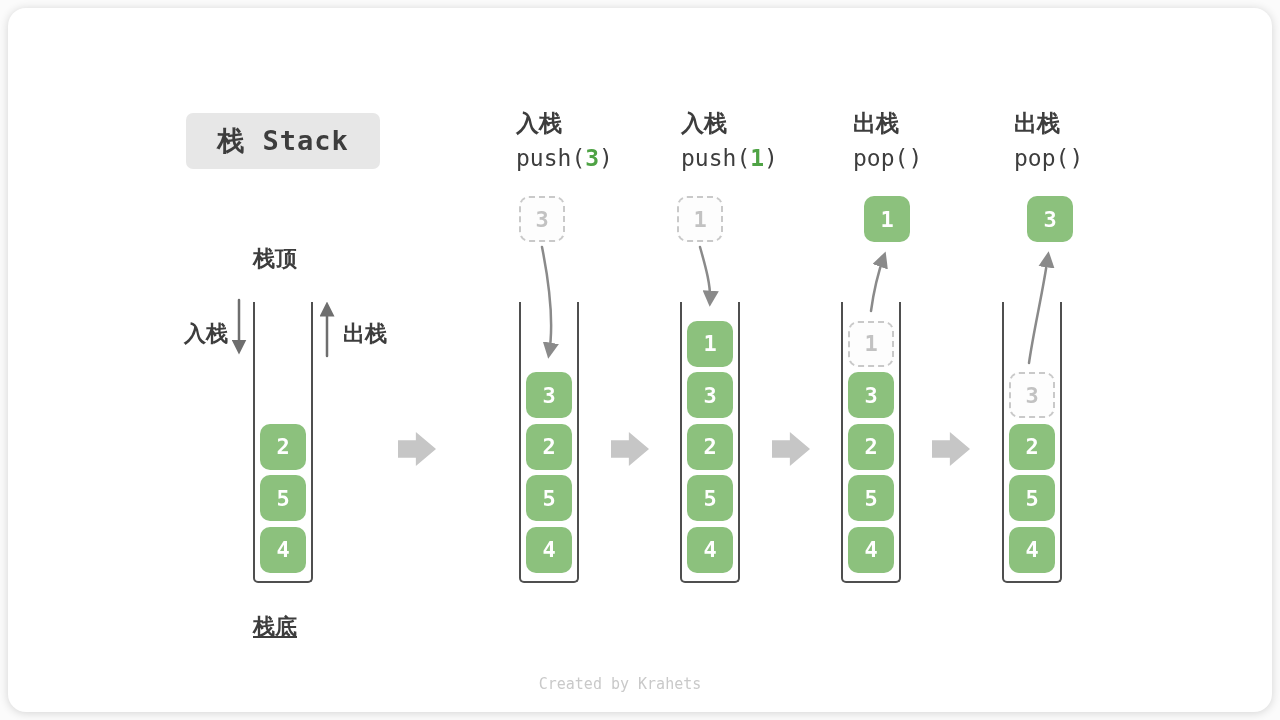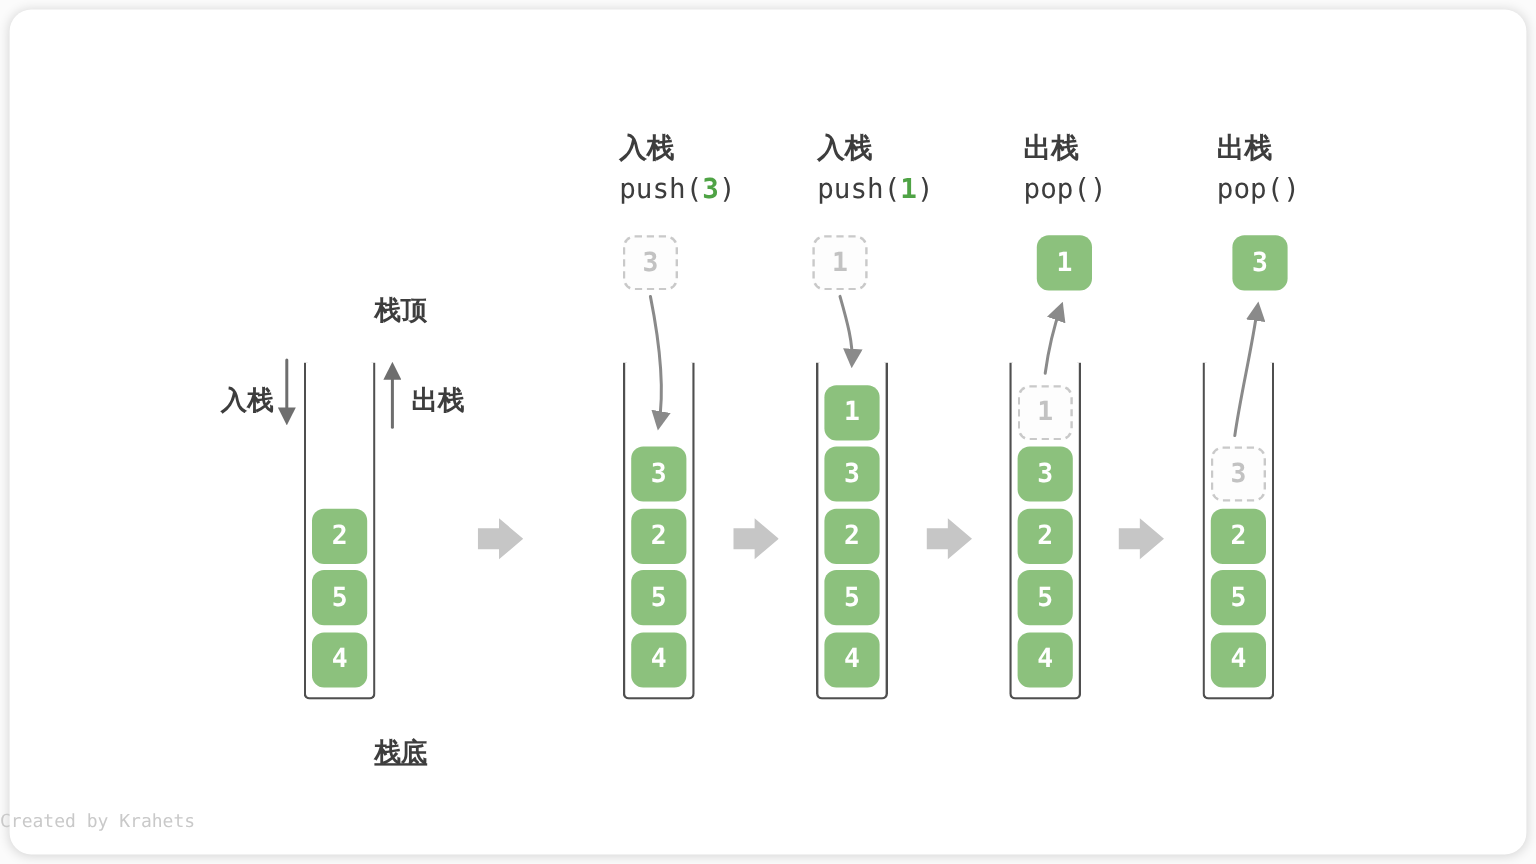--- a/index.html
+++ b/index.html
@@ -7,21 +7,21 @@
           font-family:"Liberation Sans",sans-serif;background:#fbfbfb;}
   .card{position:absolute;left:8px;top:8px;width:1264px;height:704px;
         background:#ffffff;border-radius:18px;box-shadow:0 1px 10px rgba(0,0,0,0.16);}
 
   .title-badge{position:absolute;left:186px;top:113px;width:194px;height:56px;
         background:#e7e7e7;border-radius:7px;color:#3d3d3d;font-weight:700;font-size:27px;
         display:flex;align-items:center;justify-content:center;
         font-family:"DejaVu Sans Mono",monospace;letter-spacing:1px;}
 
   .lbl{position:absolute;font-weight:700;color:#3d3d3d;font-size:22px;}
-  .lbl-center{width:60px;text-align:right;margin-left:43px;}
+  .lbl-center{width:60px;text-align:left;}
 
   .op{position:absolute;top:106px;font-size:23px;color:#3d3d3d;line-height:35px;}
   .op-cn{font-weight:700;}
   .op-code{font-family:"DejaVu Sans Mono",monospace;}
   .op-code .arg{color:#4fa345;font-weight:700;}
 
   .box{box-sizing:border-box;display:flex;align-items:center;justify-content:center;
        font-family:"DejaVu Sans Mono",monospace;font-size:22px;font-weight:700;
        border-radius:10px;}
   .solidbox{background:#8cc17d;color:#ffffff;}
@@ -32,29 +32,30 @@
   .stack{position:absolute;top:302px;width:60px;height:281px;box-sizing:border-box;
          border-left:2px solid #4f4f4f;border-right:2px solid #4f4f4f;
          border-bottom:2px solid #4f4f4f;border-radius:0 0 5px 5px;background:#ffffff;}
   .cell{position:absolute;left:5px;width:46px;height:46px;}
 
   .barrow{position:absolute;top:430px;width:38px;height:38px;background:#c6c6c6;
           clip-path:polygon(0 27%,47% 27%,47% 5%,100% 50%,47% 95%,47% 73%,0 73%);}
 
   .overlay{position:absolute;left:0;top:0;width:1280px;height:720px;pointer-events:none;}
 
-  .watermark{position:absolute;left:0;top:675px;width:1240px;text-align:left;
+  .watermark{position:absolute;left:0;top:675px;width:1240px;text-align:center;
              font-family:"DejaVu Sans Mono",monospace;font-size:15px;color:#c9c9c9;}
 </style>
 </head>
 <body>
 
 <div class="canvas">
   <div class="card"></div>
 
+  <div class="title-badge">栈 Stack</div>
 
   <div class="lbl lbl-center" style="left:253px;top:244px;">栈顶</div>
   <div class="lbl lbl-center" style="left:253px;top:612px;text-decoration:underline;">栈底</div>
   <div class="lbl" style="left:184px;top:319px;">入栈</div>
   <div class="lbl" style="left:343px;top:319px;">出栈</div>
 
   <div class="op" style="left:516px;">
     <div class="op-cn">入栈</div>
     <div class="op-code"><span>push(</span><span class="arg">3</span><span>)</span></div>
   </div>

